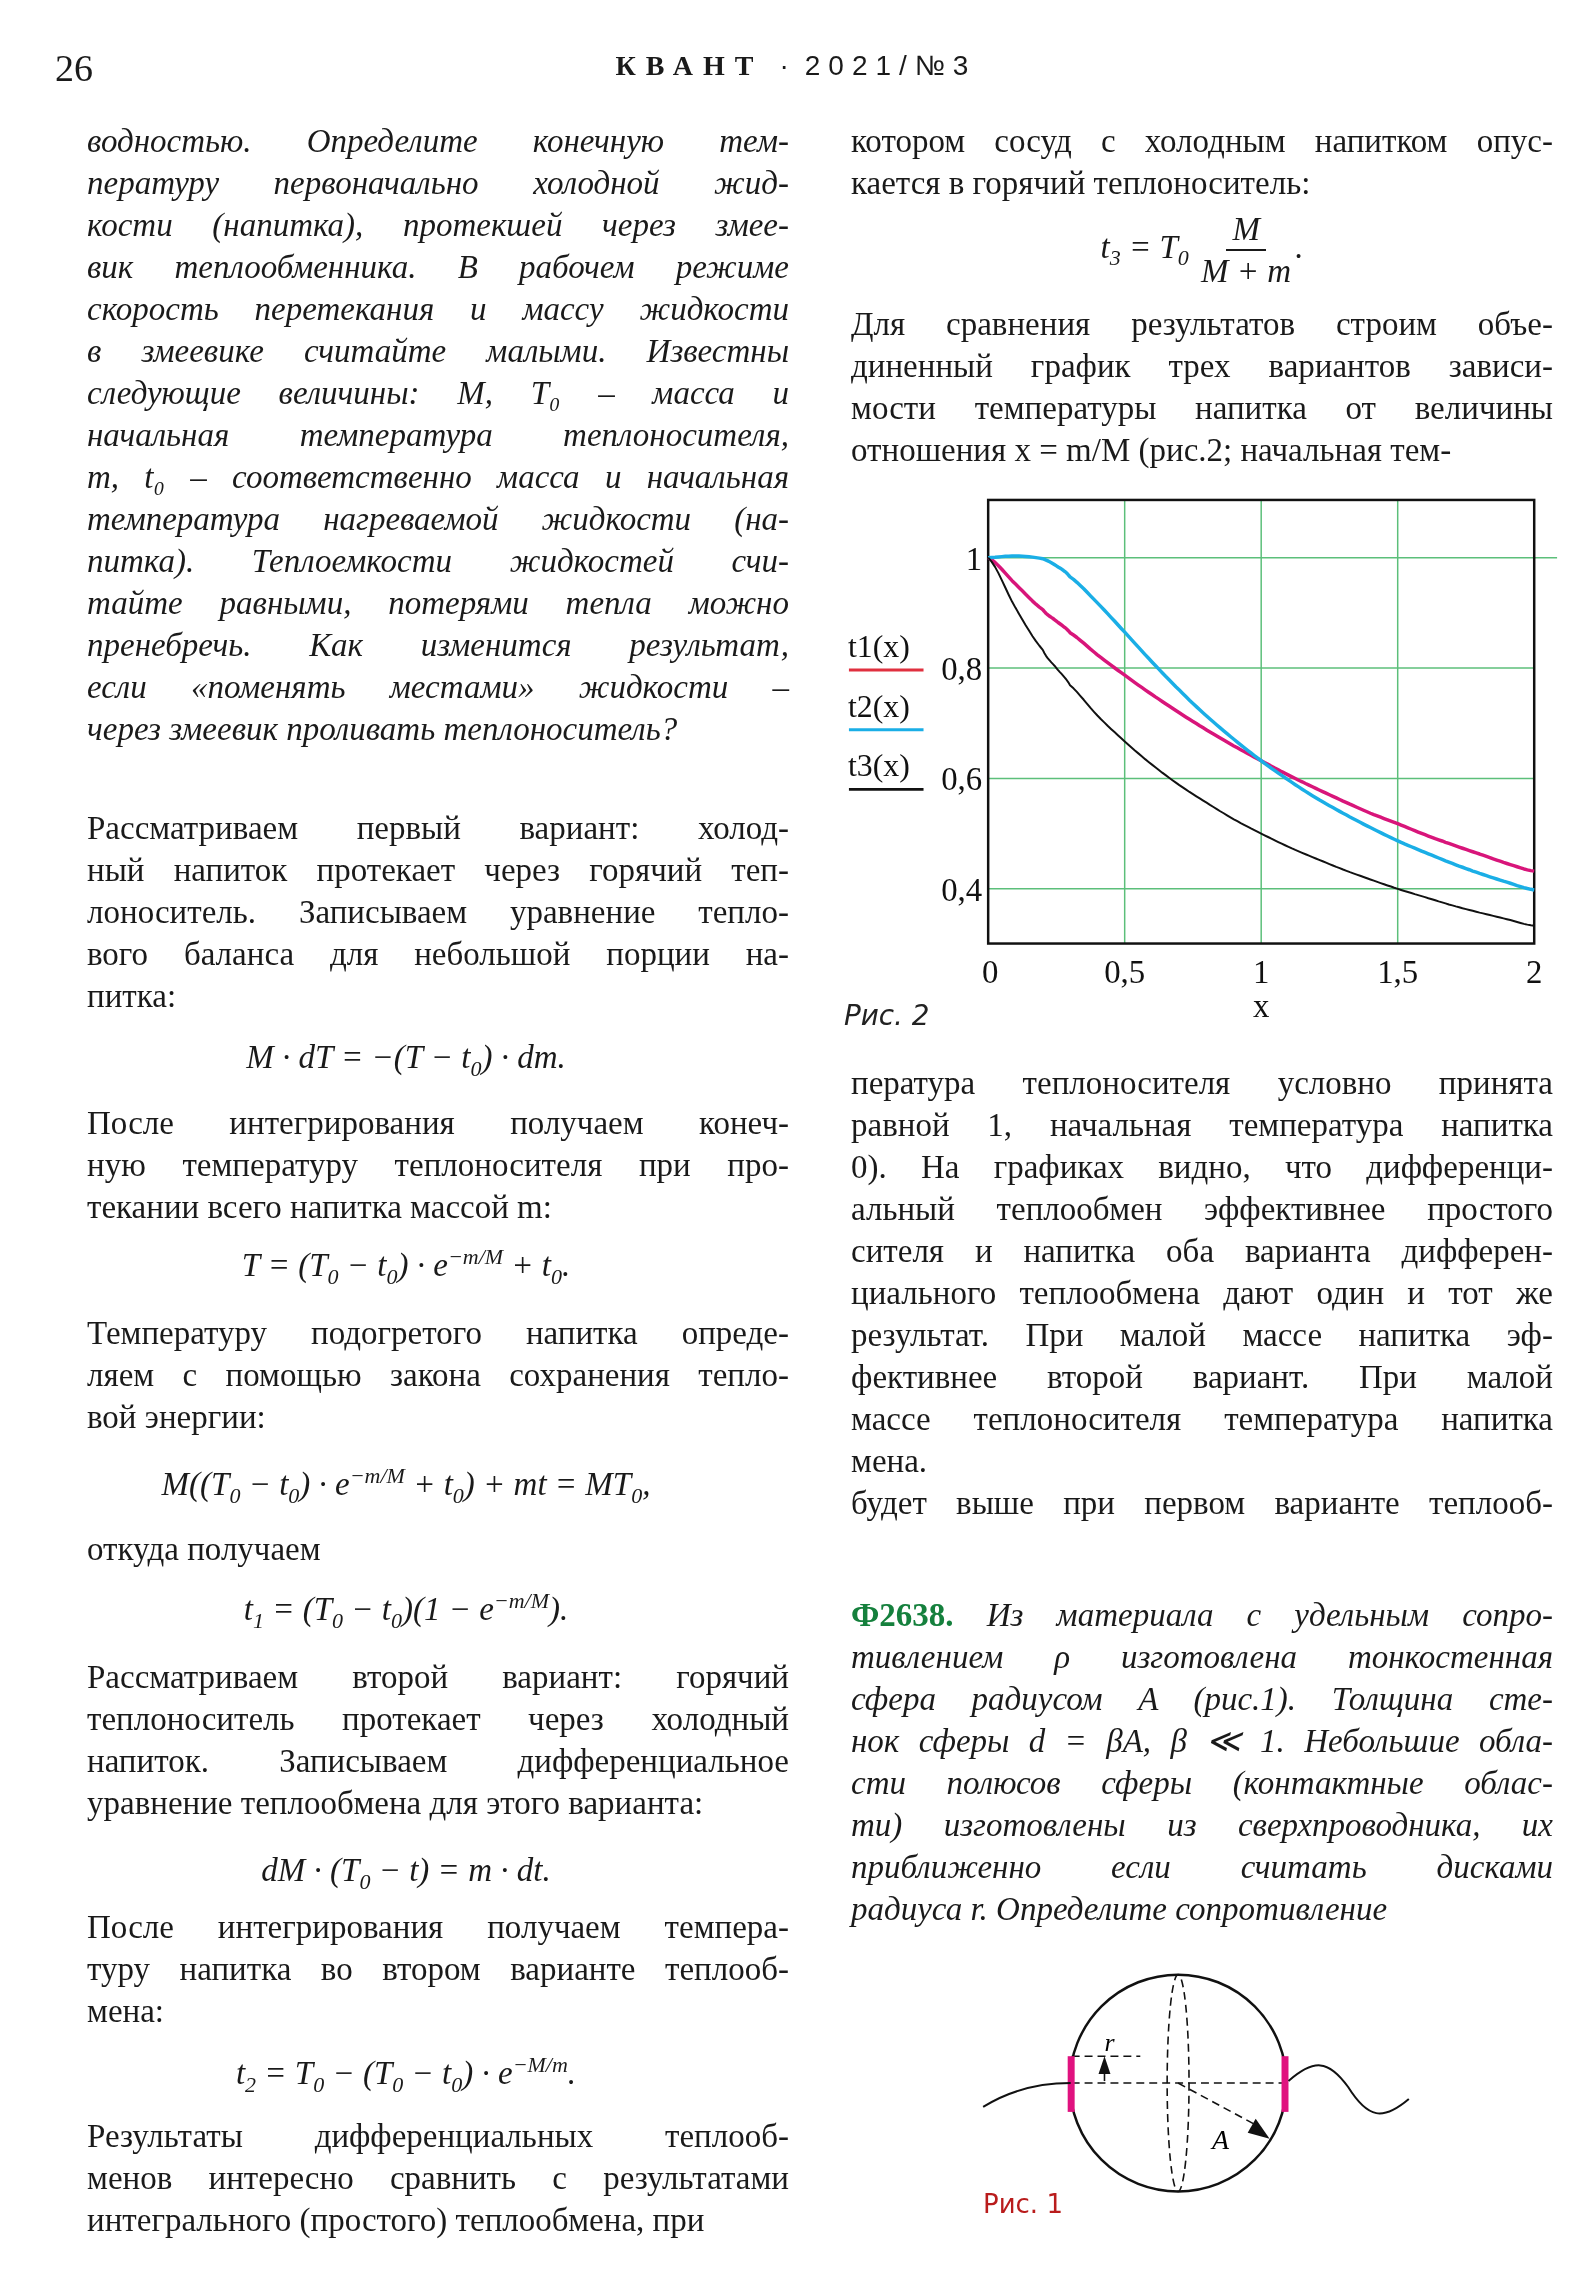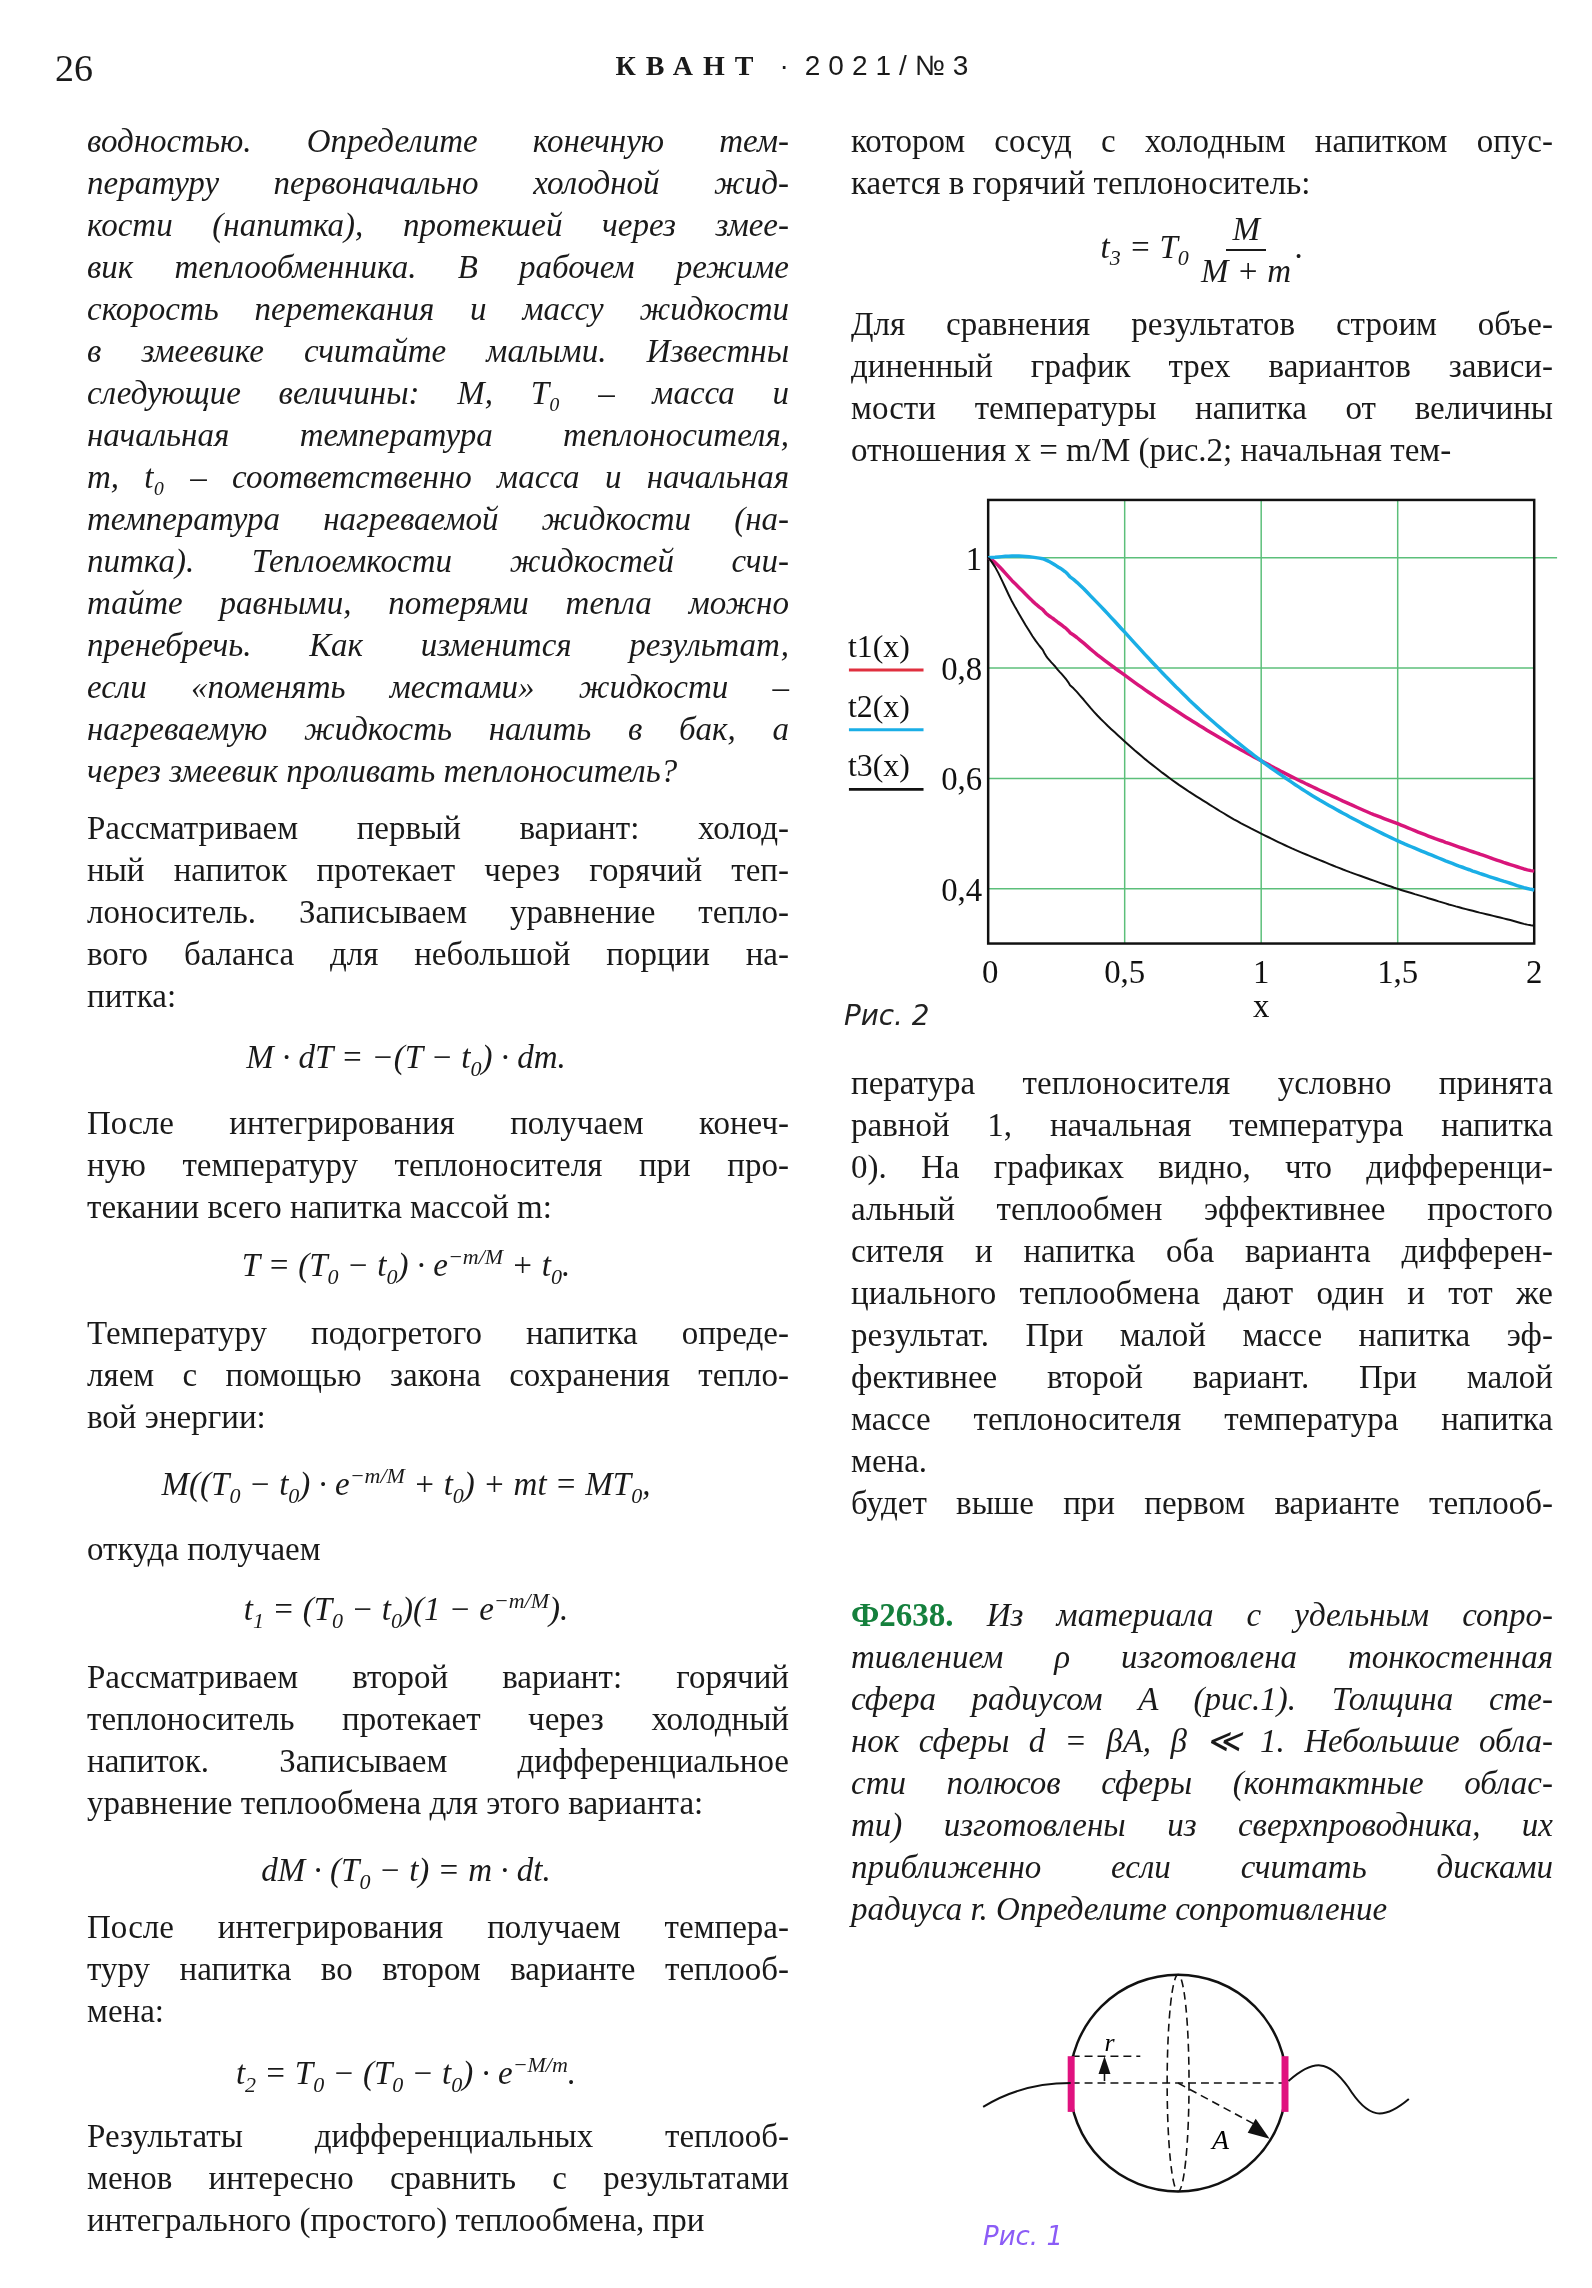--- a/index.html
+++ b/index.html
@@ -16,21 +16,21 @@
   .col.right { left: 851px; }
   .ital { font-style: italic; }
   .line { display: block; text-align: justify; text-align-last: justify; white-space: nowrap; }
   .line.last { text-align-last: left; }
   .eq { position: absolute; width: 702px; text-align: center; font-size: 33px; font-style: italic; white-space: nowrap; }
   .eq sub, .eq sup { font-size: 22px; }
   .frac { display: inline-flex; flex-direction: column; align-items: center; vertical-align: middle; margin: 0 4px; }
   .frac .num { border-bottom: 2px solid #1a1a1a; padding: 0 6px; line-height: 40px; }
   .frac .den { line-height: 40px; }
   .probnum { color: #15803d; font-weight: bold; font-style: normal; }
-  .caption { font-family: "DejaVu Sans", sans-serif; font-style: italic; font-size: 26px; color: #8b5cf6; margin-top: 32px; }
+  .caption { font-family: "DejaVu Sans", sans-serif; font-size: 26px; color: #b91c1c; }
   svg text { font-family: "Liberation Serif", serif; }
 </style>
 </head>
 <body>
 
 <div class="abs pagenum">26</div>
 <div class="abs runhead">
   <span class="mag">КВАНТ</span><span class="dot">·</span><span class="issue">2021/№3</span>
 </div>
 
@@ -42,21 +42,20 @@
     <span class="line">скорость перетекания и массу жидкости</span>
     <span class="line">в змеевике считайте малыми. Известны</span>
     <span class="line">следующие величины: M, T₀ – масса и</span>
     <span class="line">начальная температура теплоносителя,</span>
     <span class="line">m, t₀ – соответственно масса и начальная</span>
     <span class="line">температура нагреваемой жидкости (на-</span>
     <span class="line">питка). Теплоемкости жидкостей счи-</span>
     <span class="line">тайте равными, потерями тепла можно</span>
     <span class="line">пренебречь. Как изменится результат,</span>
     <span class="line">если «поменять местами» жидкости –</span>
-    <span class="line">нагреваемую жидкость налить в бак, а</span>
     <span class="line last">через змеевик проливать теплоноситель?</span>
   </div>
 <div class="col left" style="top:807px;" id="L-p1">
     <span class="line">Рассматриваем первый вариант: холод-</span>
     <span class="line">ный напиток протекает через горячий теп-</span>
     <span class="line">лоноситель. Записываем уравнение тепло-</span>
     <span class="line">вого баланса для небольшой порции на-</span>
     <span class="line last">питка:</span>
   </div>
 

